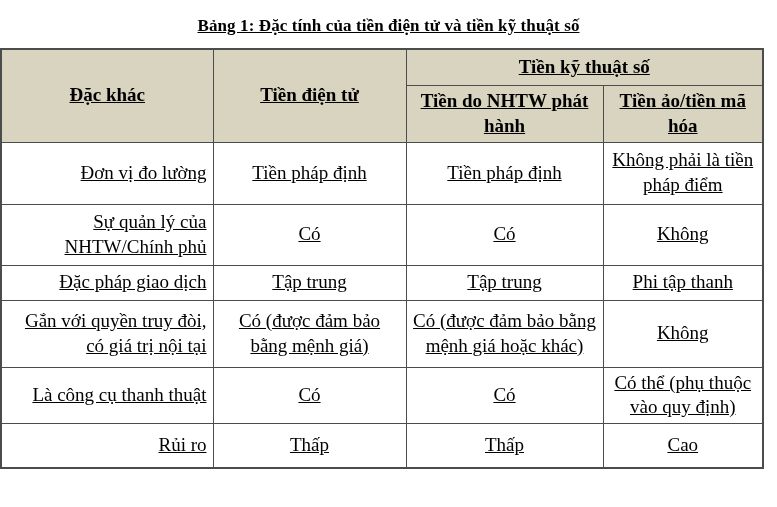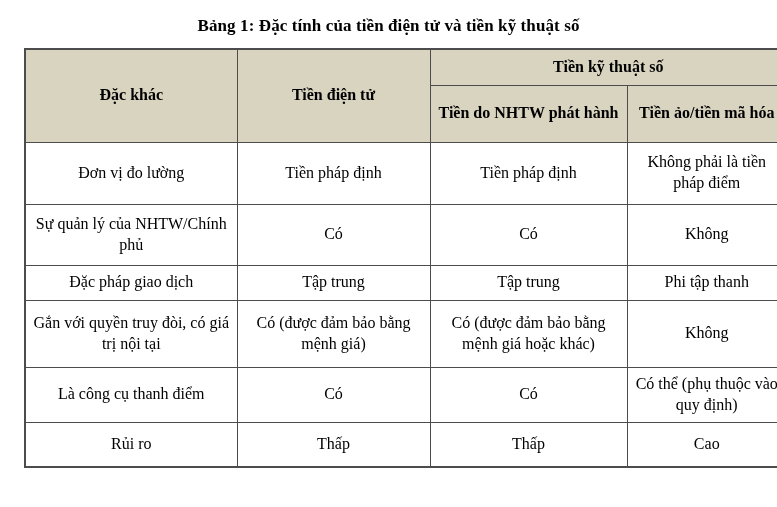--- a/index.html
+++ b/index.html
@@ -9,55 +9,56 @@
     background: #ffffff;
   }
   body {
     width: 777px;
     height: 507px;
     font-family: "Liberation Serif", "DejaVu Serif", serif;
     color: #000000;
     overflow: hidden;
   }
   .page {
-    padding: 0 24px;
+    padding: 0 0;
+    text-decoration: underline;
   }
   .title {
     font-size: 17px;
     font-weight: bold;
     text-align: center;
     margin: 16px 0 12px 0;
     letter-spacing: 0.1px;
   }
   table.cmp {
     border-collapse: collapse;
     table-layout: fixed;
     width: 762px;
     border: 2px solid #4c4c4c;
   }
   table.cmp th,
   table.cmp td {
     border: 1.5px solid #4c4c4c;
     padding: 3px 6px;
     vertical-align: middle;
-    font-size: 16px;
+    font-size: 19px;
     line-height: 1.3;
     overflow: hidden;
   }
   table.cmp th {
     background: #d9d4c0;
     font-weight: bold;
     text-align: center;
   }
   table.cmp td {
     background: #ffffff;
     font-weight: normal;
   }
   td.feature {
-    text-align: center;
+    text-align: right;
     padding-left: 9px;
   }
   td.val {
     text-align: center;
   }
   tr.hdr-top   { height: 36px; }
   tr.hdr-sub   { height: 57px; }
   tr.r1 { height: 62px; }
   tr.r2 { height: 61px; }
   tr.r3 { height: 35px; }
@@ -114,21 +115,21 @@
         <td class="val">Tập trung</td>
         <td class="val">Phi tập thanh</td>
       </tr>
       <tr class="r4">
         <td class="feature">Gắn với quyền truy đòi, có giá trị nội tại</td>
         <td class="val">Có (được đảm bảo bằng mệnh giá)</td>
         <td class="val">Có (được đảm bảo bằng mệnh giá hoặc khác)</td>
         <td class="val">Không</td>
       </tr>
       <tr class="r5">
-        <td class="feature">Là công cụ thanh điểm</td>
+        <td class="feature">Là công cụ thanh thuật</td>
         <td class="val">Có</td>
         <td class="val">Có</td>
         <td class="val">Có thể (phụ thuộc vào quy định)</td>
       </tr>
       <tr class="r6">
         <td class="feature">Rủi ro</td>
         <td class="val">Thấp</td>
         <td class="val">Thấp</td>
         <td class="val">Cao</td>
       </tr>

